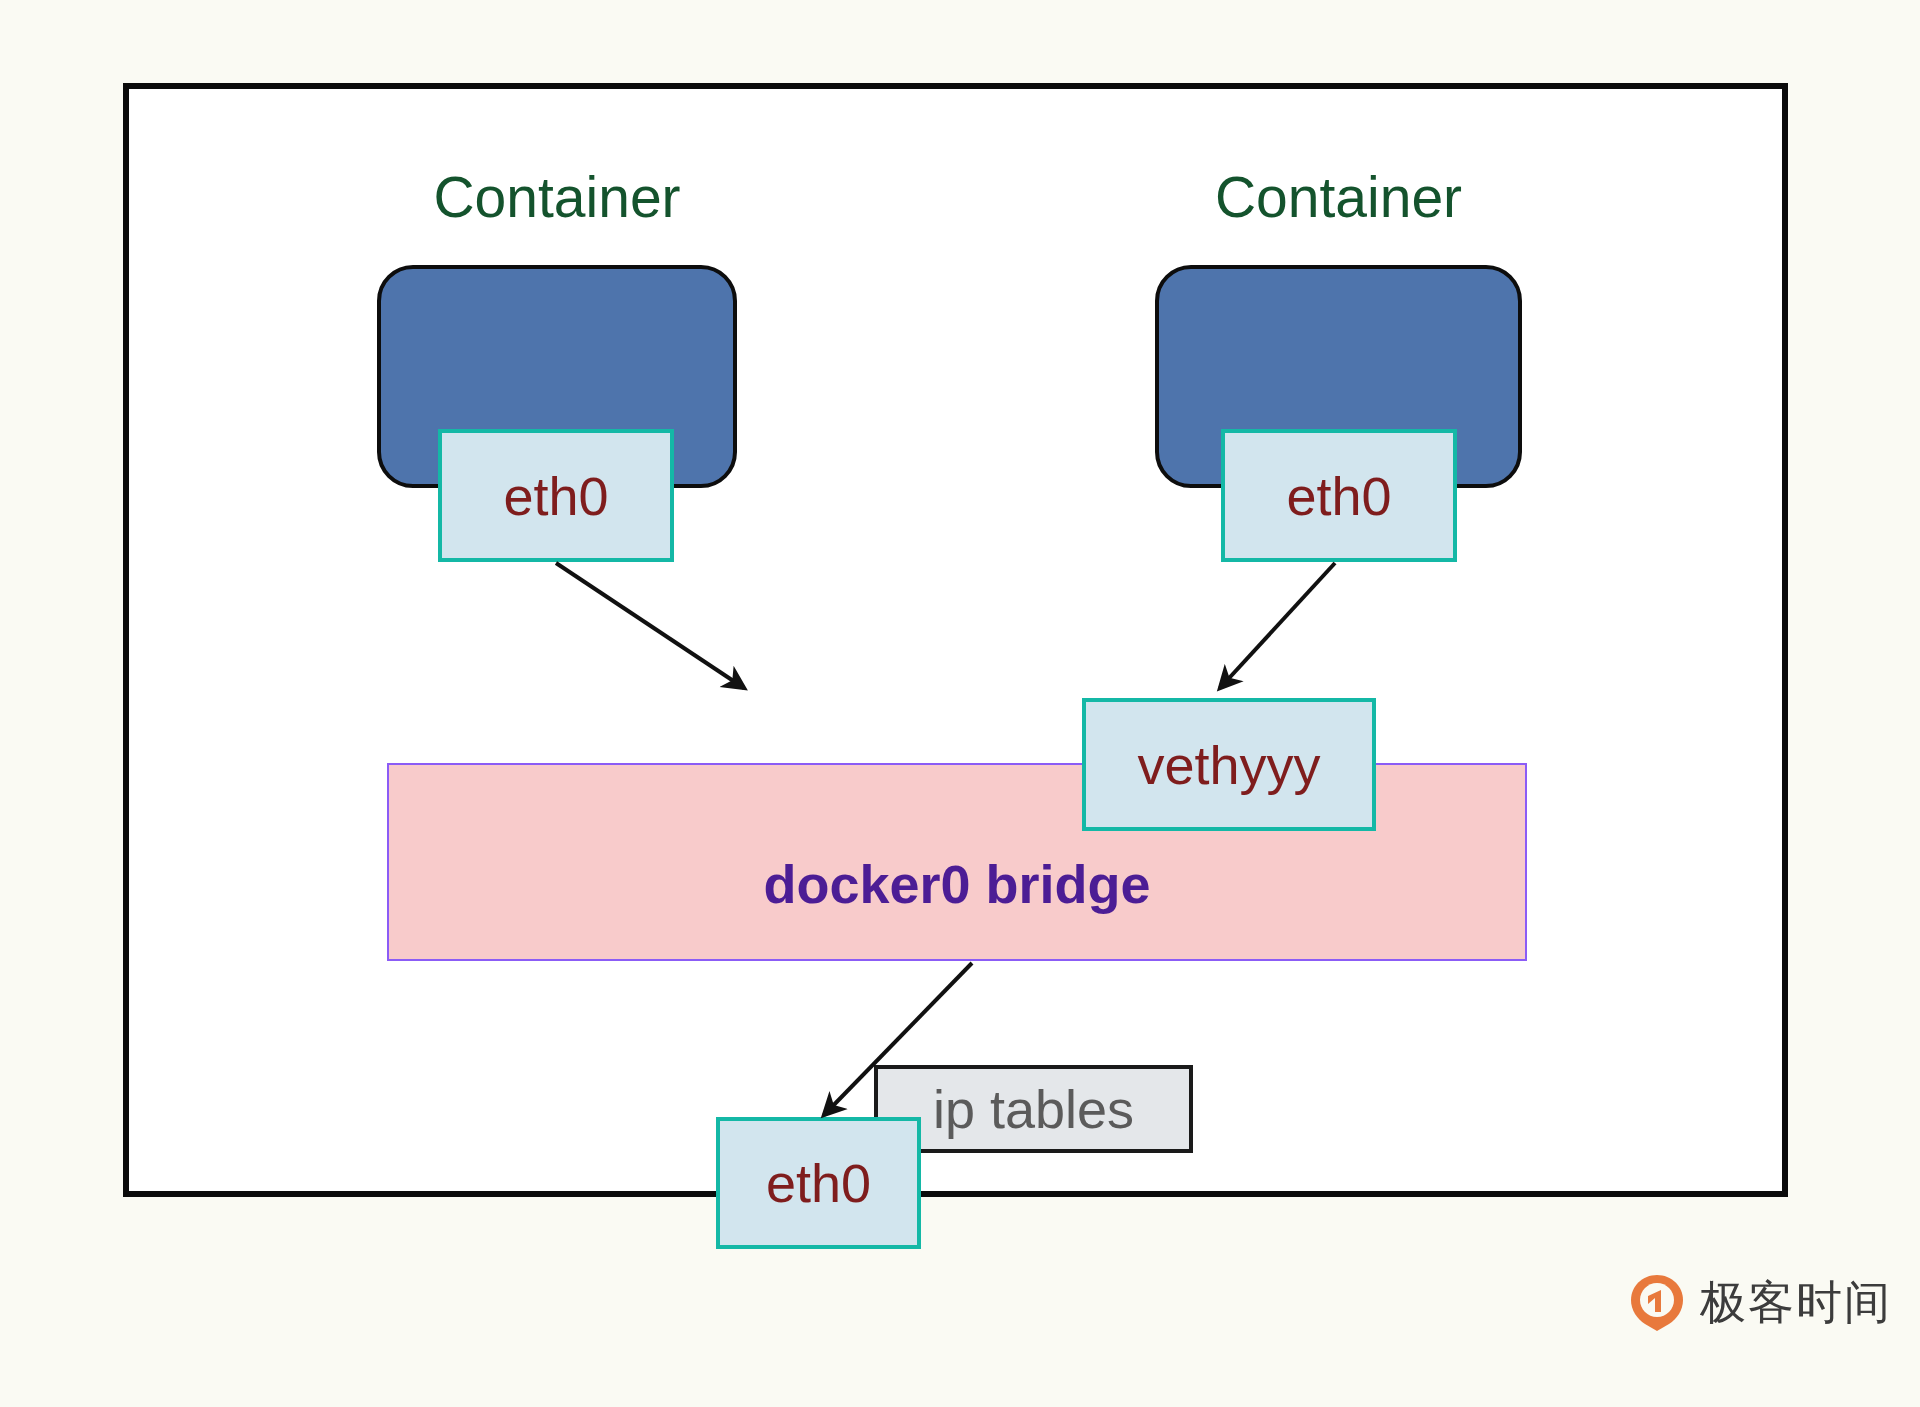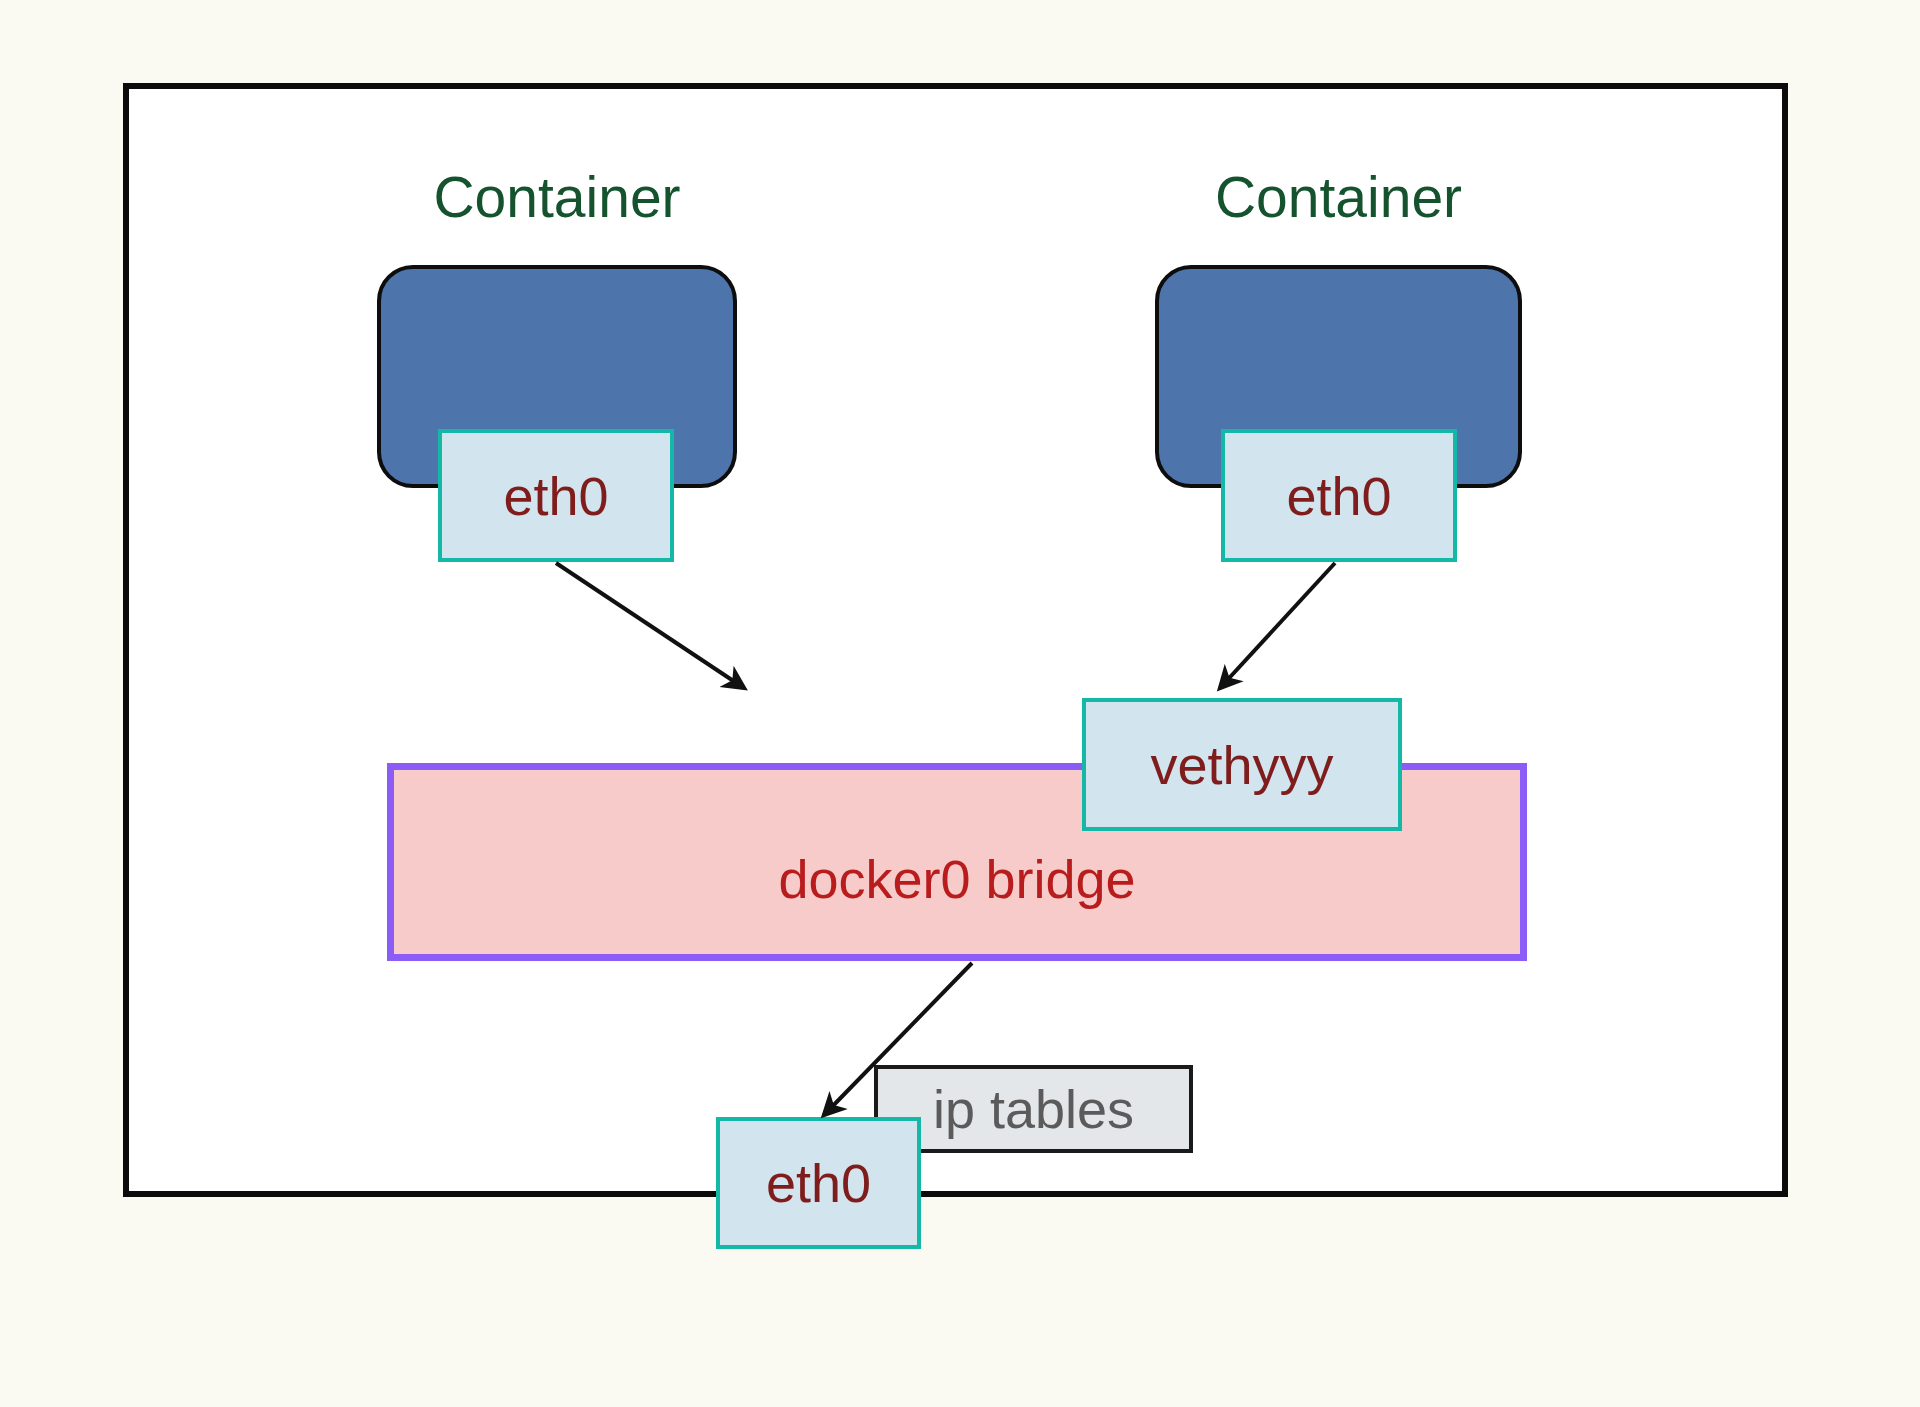--- a/index.html
+++ b/index.html
@@ -48,25 +48,26 @@
 
   .iface{
     background:#D2E5EE;
     border:4px solid #14b8a6;
     font-size:54px;
     color:#7f1d1d;
   }
 
   .bridge{
     background:#F8CBCB;
-    border:7px solid #8b5cf6;
+    border:2px solid #8b5cf6;
     font-size:54px;
-    color:#b91c1c;
+    color:#4c1d95;
     align-items:flex-end;
     padding-bottom:48px;
+    font-weight:bold;
   }
 
   .iptables{
     background:#E4E7EA;
     border:4px solid #1A1A1A;
     font-size:54px;
     color:#5B5B5B;
   }
 
   
@@ -107,34 +108,44 @@
 
   <div class="node container-label" style="left:1155px;top:165px;width:367px;height:64px;">Container</div>
 
   <div class="node container-body" style="left:1155px;top:265px;width:367px;height:223px;"></div>
 
   <div class="node iface" style="left:1221px;top:429px;width:236px;height:133px;">eth0</div>
 
   <div class="node bridge" style="left:387px;top:763px;width:1140px;height:198px;">docker0 bridge</div>
 
 
-  <div class="node iface" style="left:1082px;top:698px;width:320px;height:133px;text-align:center;">vethyyy</div>
+  <div class="node iface" style="left:1082px;top:698px;width:294px;height:133px;text-align:center;">vethyyy</div>
 
   <div class="node iptables" style="left:874px;top:1065px;width:319px;height:88px;">ip tables</div>
 
   <div class="node iface" style="left:716px;top:1117px;width:205px;height:132px;">eth0</div>
 
   <svg id="arrows" viewBox="0 0 1920 1407" xmlns="http://www.w3.org/2000/svg">
     <defs>
       <marker id="ah" viewBox="0 0 12 12" refX="9" refY="6" markerWidth="7" markerHeight="7" orient="auto-start-reverse">
         <path d="M 0 0.5 L 11 6 L 0 11.5 L 3 6 z" fill="#111111"></path>
       </marker>
     </defs>
 
     <line x1="556" y1="563" x2="744" y2="688" stroke="#111111" stroke-width="4" marker-end="url(#ah)"></line>
 
     <line x1="1335" y1="563" x2="1220" y2="688" stroke="#111111" stroke-width="4" marker-end="url(#ah)"></line>
 
     <line x1="972" y1="963" x2="824" y2="1115" stroke="#111111" stroke-width="4" marker-end="url(#ah)"></line>
   </svg>
 
+  <div class="logo">
+    <div class="logo-mark">
+      <svg width="58" height="58" viewBox="0 0 58 58" xmlns="http://www.w3.org/2000/svg">
+        <path d="M29 1 C14.6 1 3 12.2 3 26 C3 36 9 45 17 50 L29 57 L41 50 C49 45 55 36 55 26 C55 12.2 43.4 1 29 1 Z" fill="#E8793C"></path>
+        <path d="M29 9 C19.6 9 12 16.6 12 26 C12 35.4 19.6 43 29 43 C38.4 43 46 35.4 46 26 C46 16.6 38.4 9 29 9 Z" fill="#FAFAF3"></path>
+        <path d="M33 16 L33 38 L27 38 L27 24 L20 30 L20 22 L33 16 Z" fill="#E8793C"></path>
+      </svg>
+    </div>
+    <div class="logo-text">极客时间</div>
+  </div>
 
 </div>
 
 </body></html>

